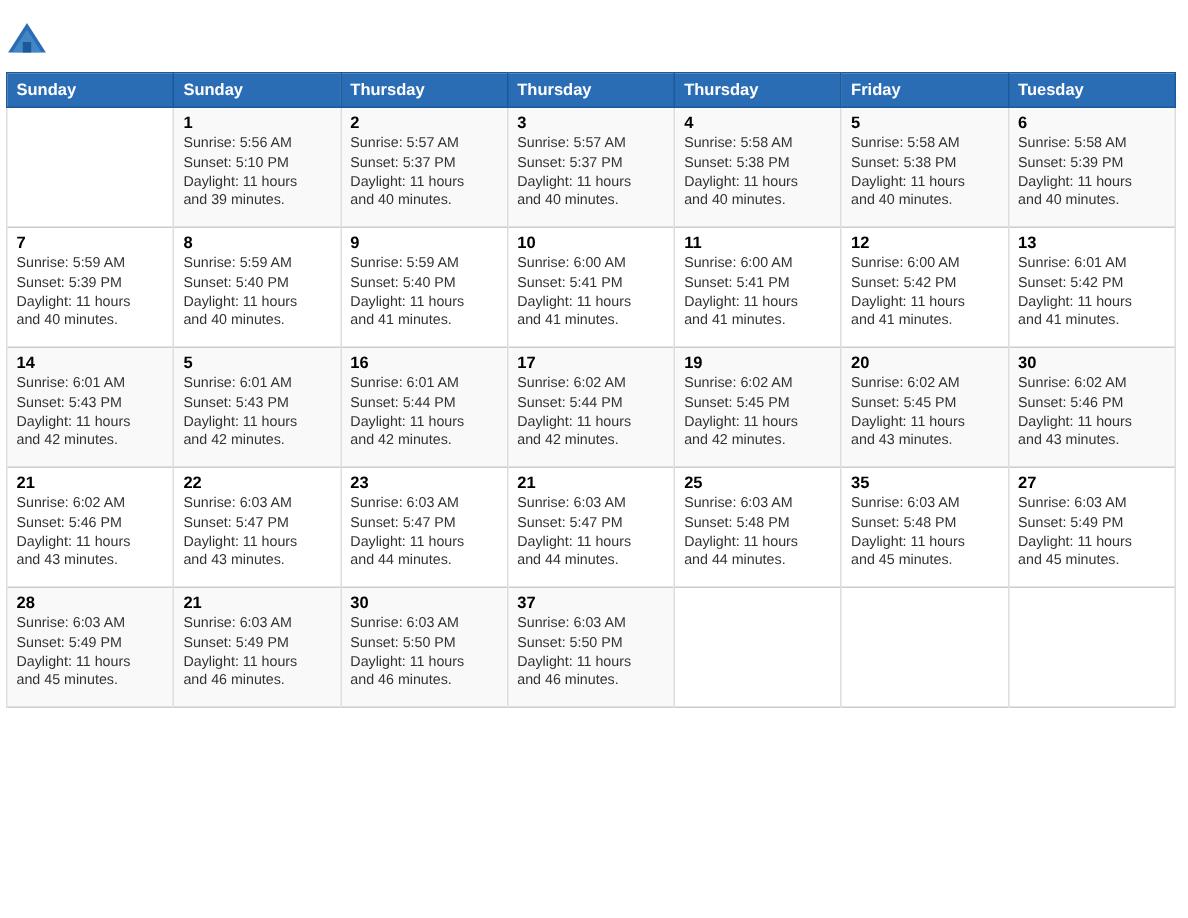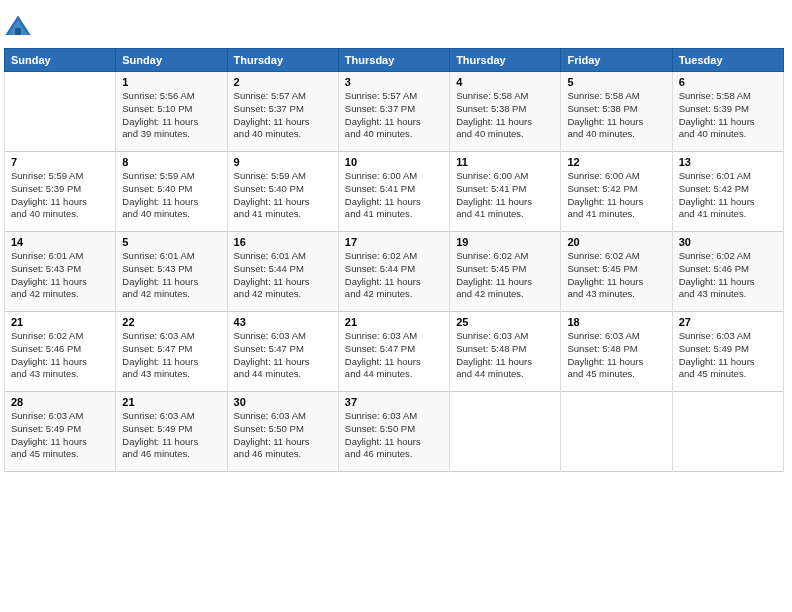--- a/index.html
+++ b/index.html
@@ -287,42 +287,42 @@
 and 43 minutes.</div>
           </td>
           <td>
             <span class="day-num">22</span>
             <div class="day-info" style="white-space: pre-line;">Sunrise: 6:03 AM
 Sunset: 5:47 PM
 Daylight: 11 hours
 and 43 minutes.</div>
           </td>
           <td>
-            <span class="day-num">43</span>
+            <span class="day-num">23</span>
             <div class="day-info" style="white-space: pre-line;">Sunrise: 6:03 AM
 Sunset: 5:47 PM
 Daylight: 11 hours
 and 44 minutes.</div>
           </td>
           <td>
             <span class="day-num">21</span>
             <div class="day-info" style="white-space: pre-line;">Sunrise: 6:03 AM
 Sunset: 5:47 PM
 Daylight: 11 hours
 and 44 minutes.</div>
           </td>
           <td>
             <span class="day-num">25</span>
             <div class="day-info" style="white-space: pre-line;">Sunrise: 6:03 AM
 Sunset: 5:48 PM
 Daylight: 11 hours
 and 44 minutes.</div>
           </td>
           <td>
-            <span class="day-num">18</span>
+            <span class="day-num">35</span>
             <div class="day-info" style="white-space: pre-line;">Sunrise: 6:03 AM
 Sunset: 5:48 PM
 Daylight: 11 hours
 and 45 minutes.</div>
           </td>
           <td>
             <span class="day-num">27</span>
             <div class="day-info" style="white-space: pre-line;">Sunrise: 6:03 AM
 Sunset: 5:49 PM
 Daylight: 11 hours

